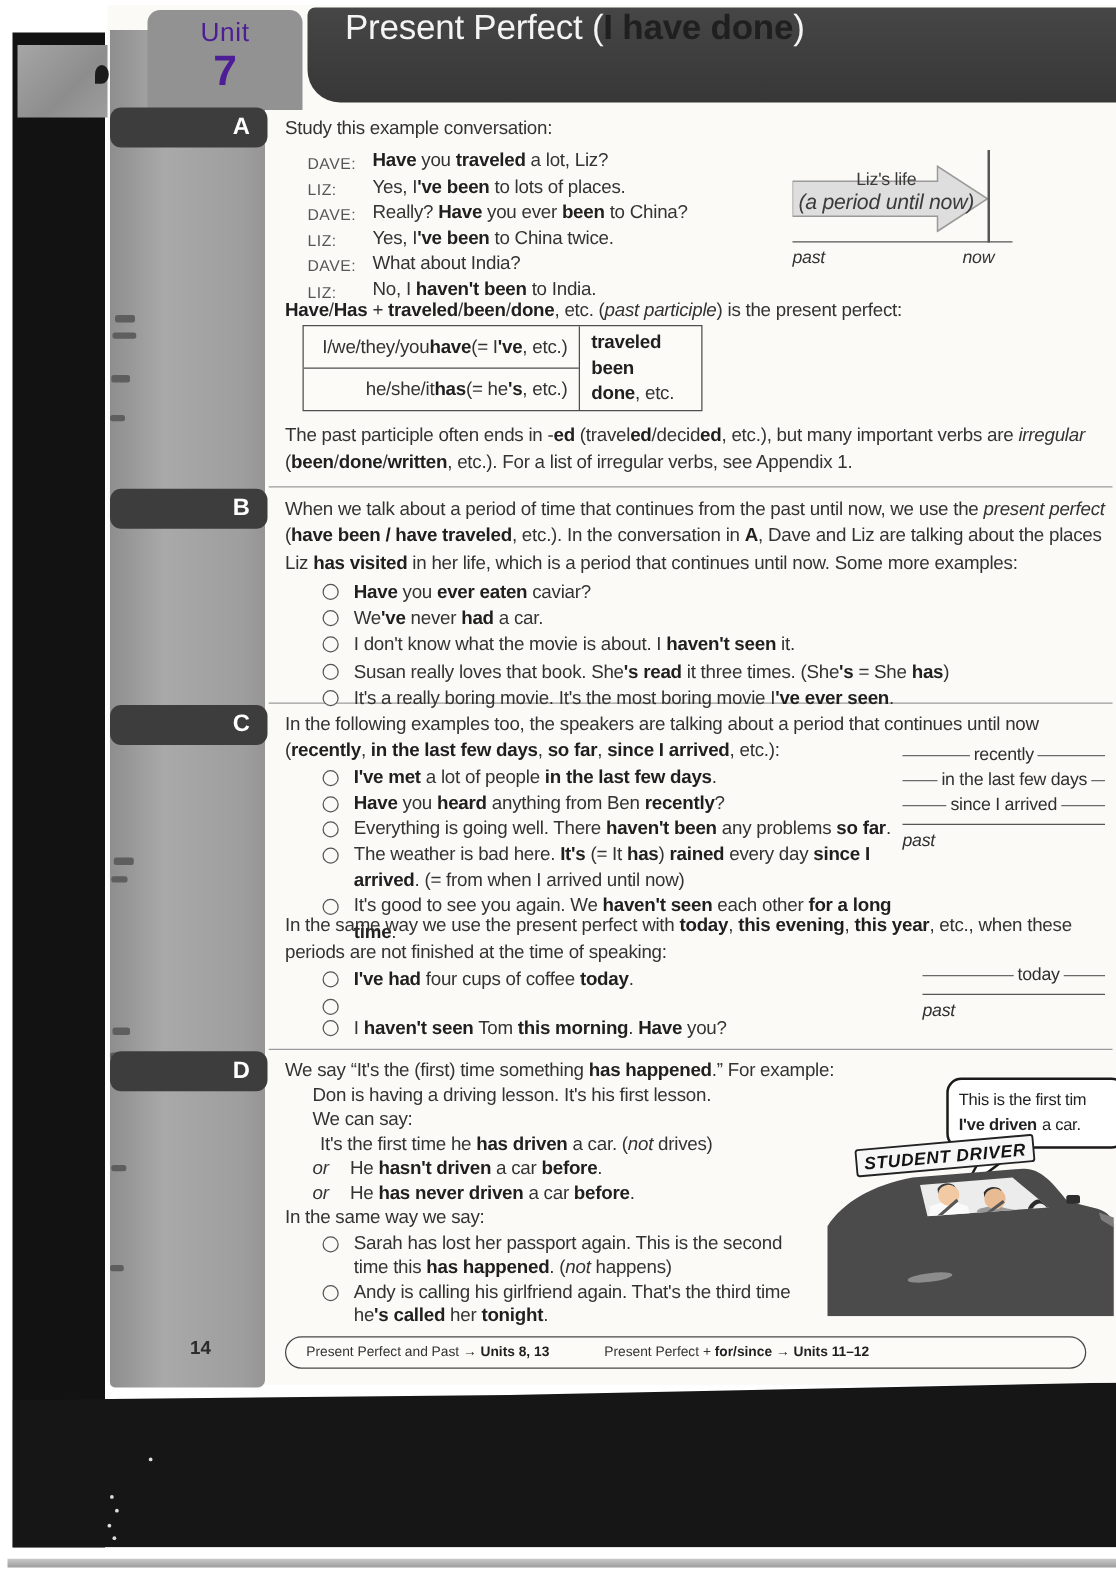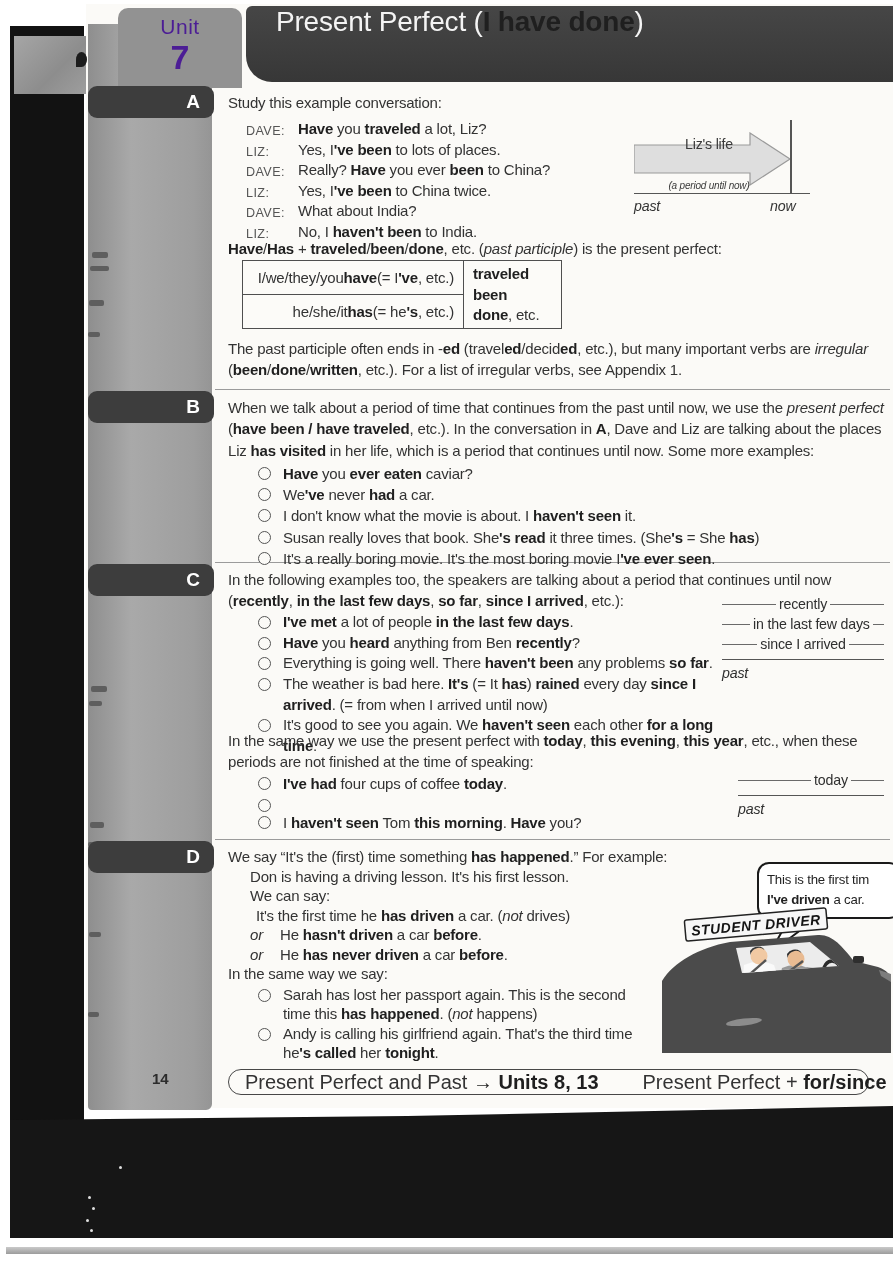--- a/index.html
+++ b/index.html
@@ -31,21 +31,21 @@
   .circ{flex:0 0 auto;width:11px;height:11px;border:1.6px solid #555;border-radius:50%;margin:4px 12px 0 0;background:#fbfaf7;}
   
   .dlg-row{display:flex;line-height:18.6px;margin-left:18px;}
   .spk{width:52px;flex:none;font-size:12.6px;color:#555;padding-top:2px;letter-spacing:.4px;}
   .liz{position:absolute;left:406px;top:28px;width:176px;height:92px;font-size:14.2px;}
   .liz .vline{position:absolute;left:156px;top:0;width:1.5px;height:74px;background:#555;}
   .liz .hline{position:absolute;left:0;top:73px;width:176px;border-top:1.6px solid #555;}
   .liz .past{position:absolute;left:0;top:76px;font-style:italic;}
   .liz .now{position:absolute;left:136px;top:76px;font-style:italic;}
   .liz .atext{position:absolute;left:0;top:16px;width:150px;text-align:center;line-height:17px;color:#3a3a3a;}
-  .liz .atext .i2{font-style:italic;font-size:10px;margin-top:24px;}
+  .liz .atext .i2{font-style:italic;font-size:17px;}
   .formula{position:absolute;left:0;top:146px;width:660px;}
   .ppt{position:absolute;top:168px;left:14px;border:1.5px solid #4f4f4f;display:flex;background:#fcfbf8;}
   .ppt-left{width:220px;}
   .ppt-left .r{height:33px;display:flex;align-items:center;justify-content:flex-end;padding-right:9px;}
   .ppt-left .r1{border-bottom:1.3px solid #4f4f4f;}
   .ppt-right{width:88px;border-left:1.5px solid #4f4f4f;padding:3px 0 2px 9px;line-height:20.5px;}
   .note{position:absolute;left:0;top:246px;width:662px;}
   
   .tl{position:absolute;font-size:14.2px;color:#2f2f2f;letter-spacing:-.2px;}
   .tl-row{display:flex;align-items:center;height:20px;}
@@ -58,21 +58,21 @@
   .dsec{line-height:19.5px;}
   .in1{margin-left:22px;}
   .in2{margin-left:28px;}
   .orline{display:flex;}
   .or{width:30px;flex:none;font-style:italic;margin-left:22px;}
   .dbullets{width:424px;margin-top:1px;}
   .dbullets .bul{line-height:19.5px;}
   .cartoon{position:absolute;left:428px;top:14px;width:237px;height:192px;}
   
   .page-num{position:absolute;left:152px;top:1070px;font-weight:bold;font-size:15px;color:#2c2c2c;}
-  .foot-box{position:absolute;left:228px;top:1069px;width:641px;height:26px;border:1.6px solid #474747;border-radius:13px;display:flex;align-items:center;padding:0 16px;gap:44px;font-size:20px;box-sizing:border-box;background:#fcfbf8;white-space:nowrap;}
+  .foot-box{position:absolute;left:228px;top:1069px;width:641px;height:26px;border:1.6px solid #474747;border-radius:13px;display:flex;align-items:center;padding:0 16px;gap:44px;font-size:11px;box-sizing:border-box;background:#fcfbf8;white-space:nowrap;}
   svg text{font-family:"Liberation Sans", sans-serif;}
 </style>
 </head>
 <body>
 
 <div class="scan">
   <div class="page"></div>
   <div class="black-strip"></div>
   <div class="tape"></div>
   <div class="tape-hook"></div>

